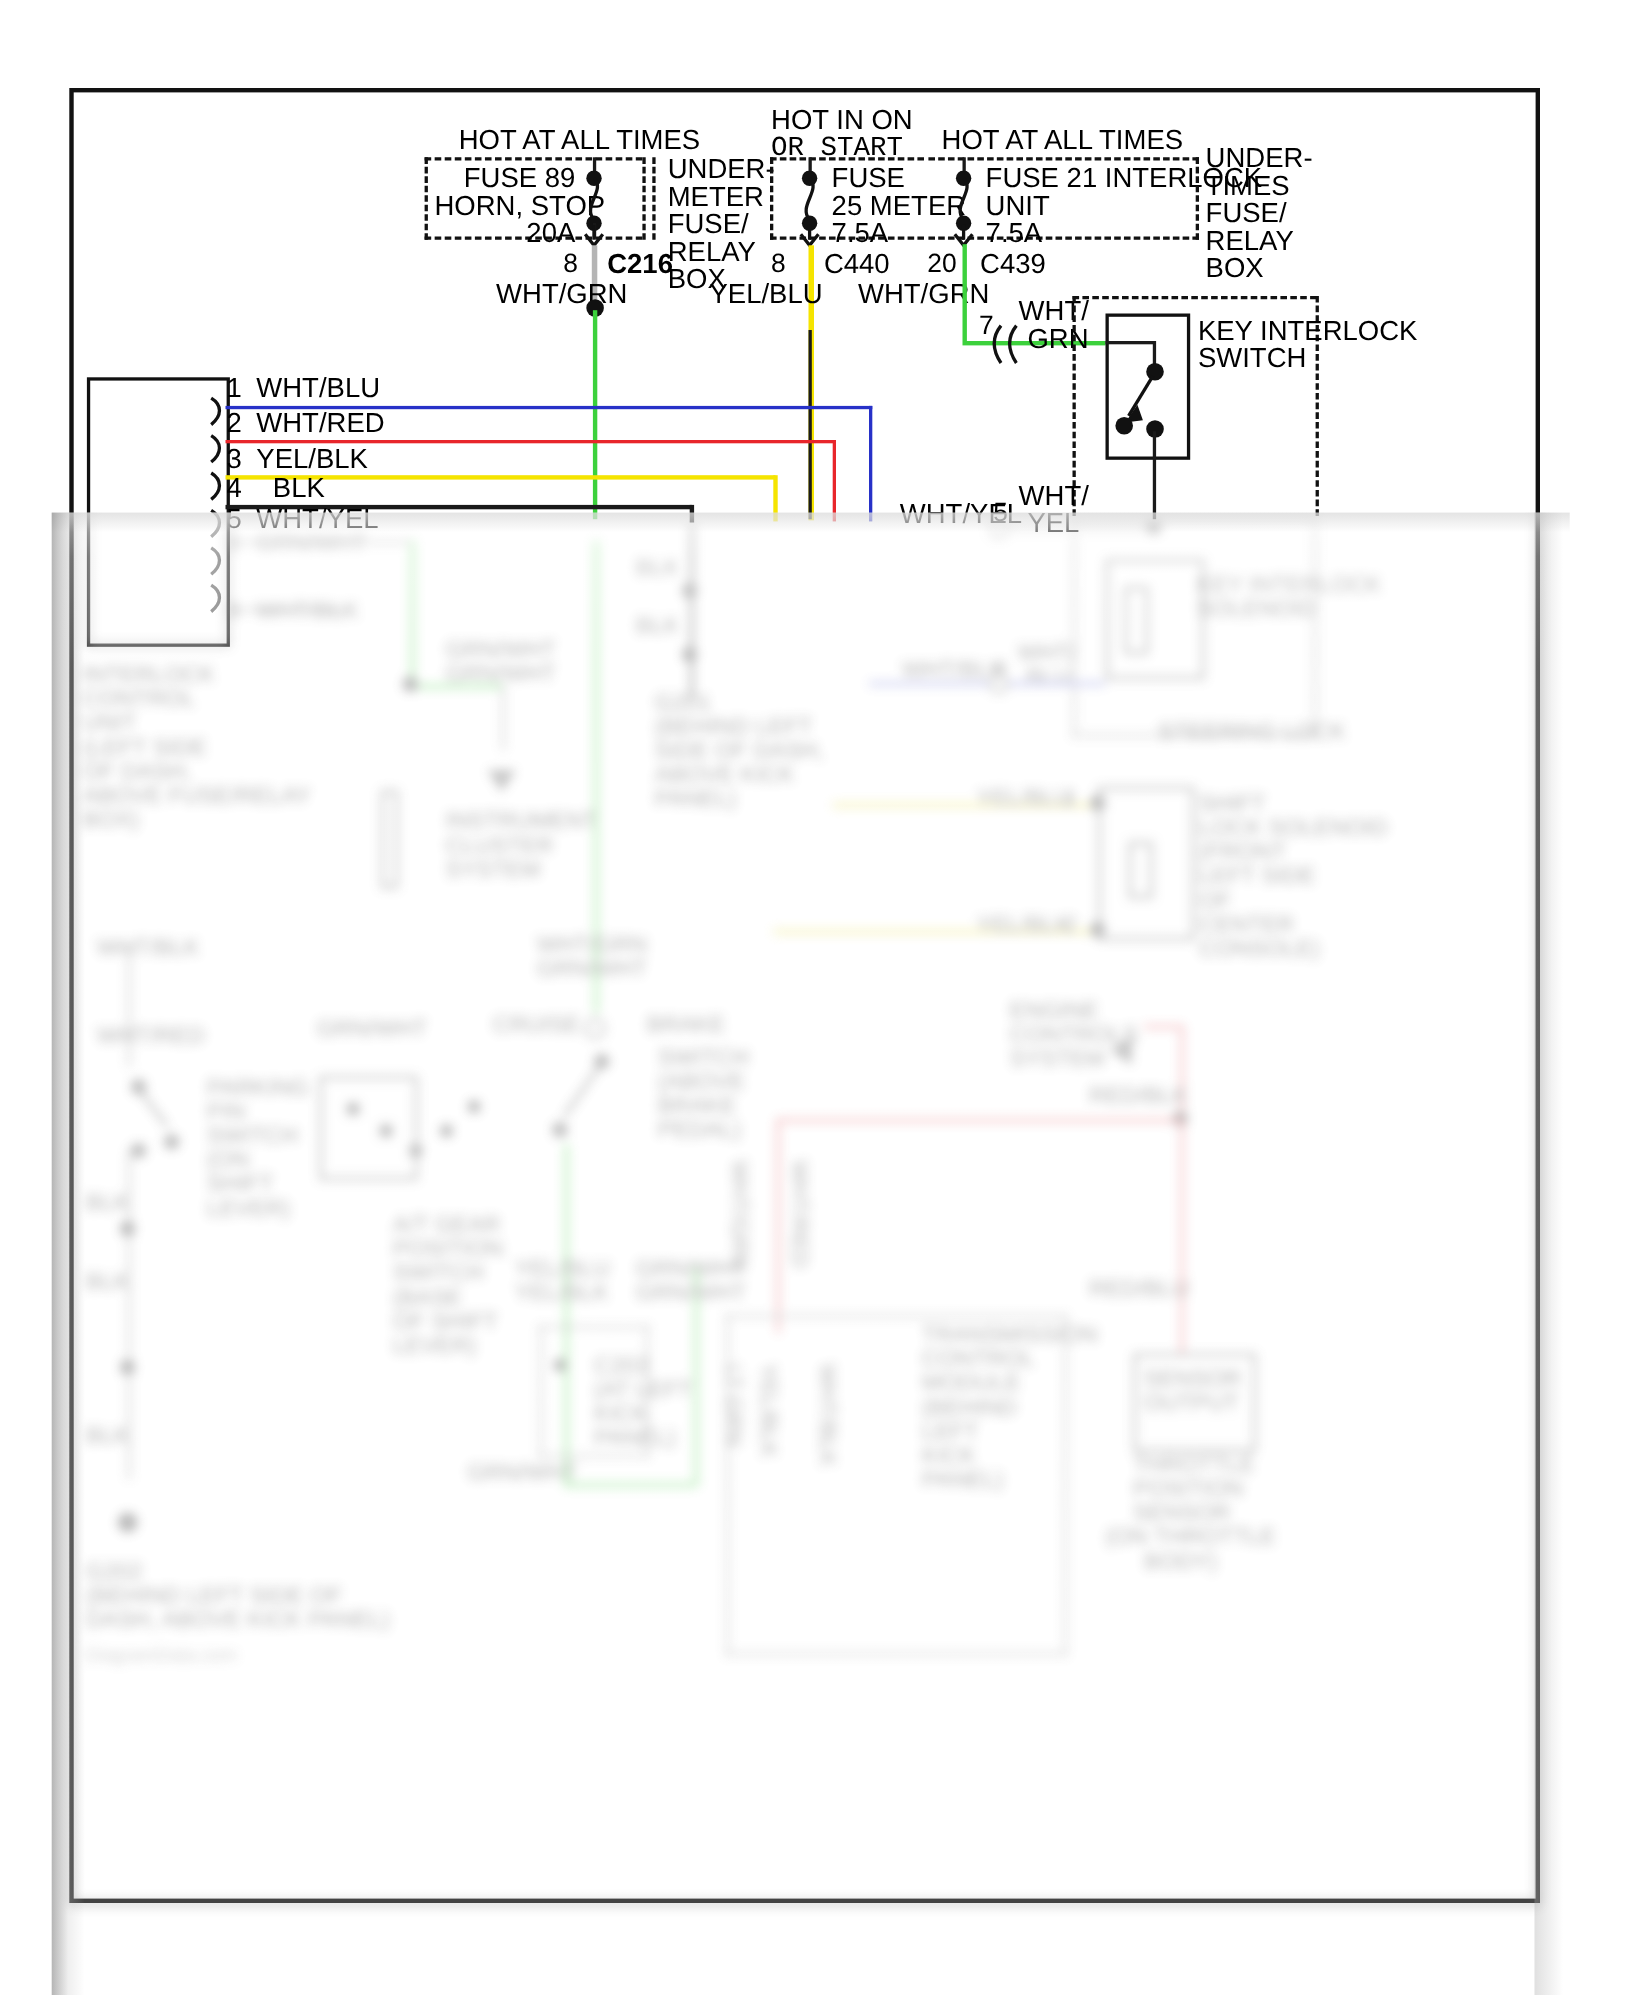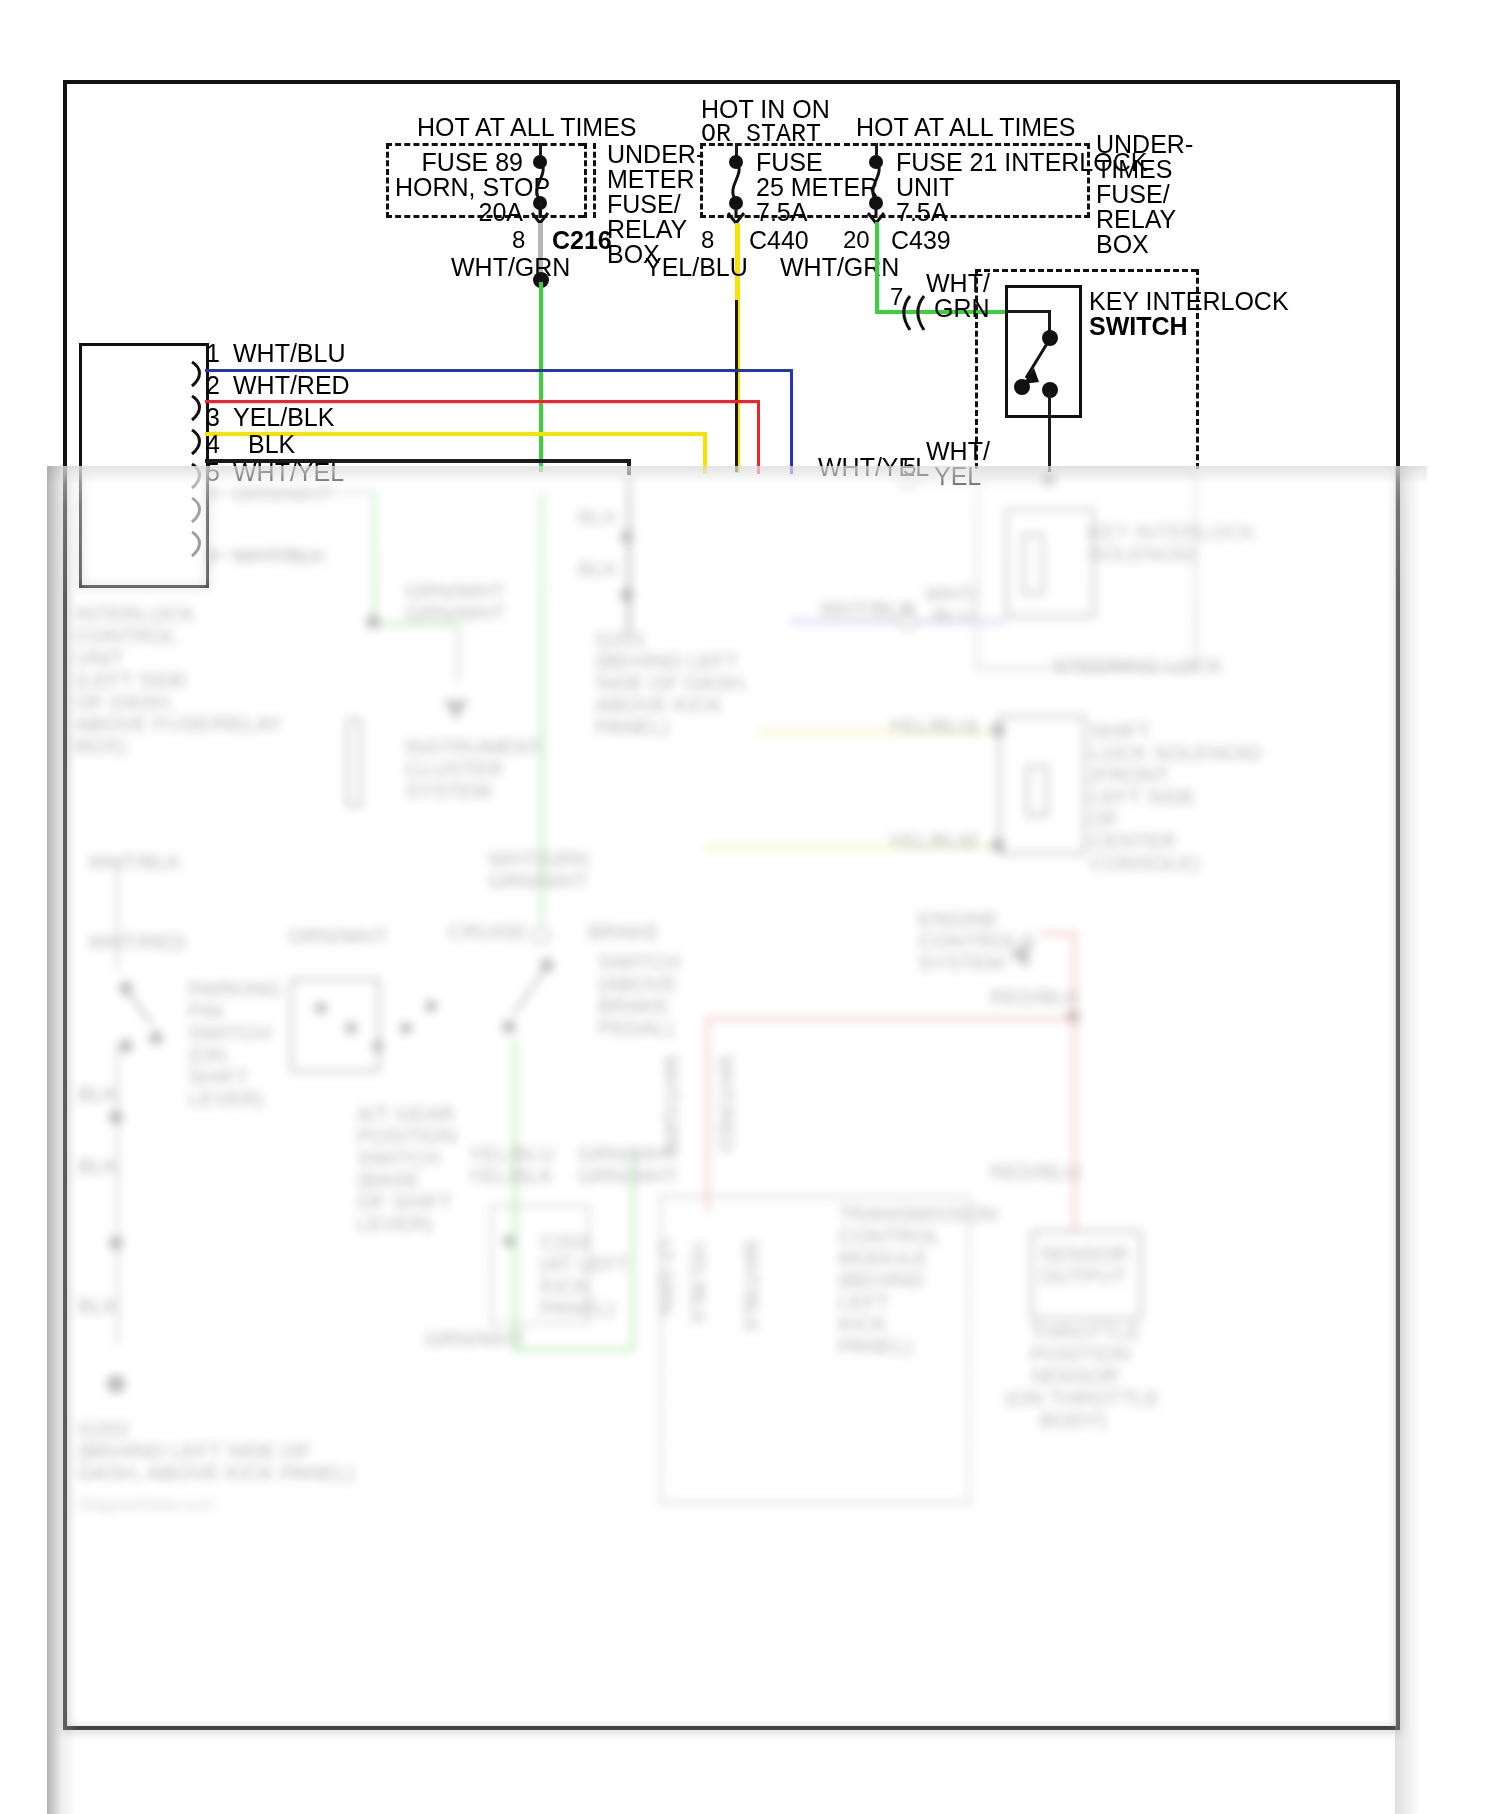--- a/index.html
+++ b/index.html
@@ -302,21 +302,21 @@
   <svg class="fuse" style="left:1008px; top:330px;" width="60" height="68">
     <circle cx="42" cy="8" r="8" fill="#111"></circle>
     <path d="M40,12 L18,48" stroke="#111" stroke-width="3" fill="none"></path>
     <path d="M26,38 L15,54 L31,52 Z" fill="#111"></path>
     <circle cx="14" cy="57" r="8" fill="#111"></circle>
     <circle cx="42" cy="60" r="8" fill="#111"></circle>
   </svg>
   <div class="wire v blk w3" style="left:1048px; top:392px; height:80px;"></div>
 
   <div class="t f25" style="left:1089px; top:287px;">KEY INTERLOCK</div>
-  <div class="t f25" style="left:1089px; top:312px;font-weight:bold;">SWITCH</div>
+  <div class="t f25" style="left:1089px; top:312px;">SWITCH</div>
 
   <div class="solidbox" style="left:79px; top:343px; width:130px; height:245px;"></div>
 
   <svg class="brk" style="left:190px; top:360px;" width="26" height="230">
     <path d="M2,2 C12,8 12,18 2,26" stroke="#111" stroke-width="3" fill="none"></path>
     <path d="M2,36 C12,42 12,52 2,60" stroke="#111" stroke-width="3" fill="none"></path>
     <path d="M2,70 C12,76 12,86 2,94" stroke="#111" stroke-width="3" fill="none"></path>
     <path d="M2,104 C12,110 12,120 2,128" stroke="#111" stroke-width="3" fill="none"></path>
     <path d="M2,138 C12,144 12,154 2,162" stroke="#111" stroke-width="3" fill="none"></path>
     <path d="M2,172 C12,178 12,188 2,196" stroke="#111" stroke-width="3" fill="none"></path>

